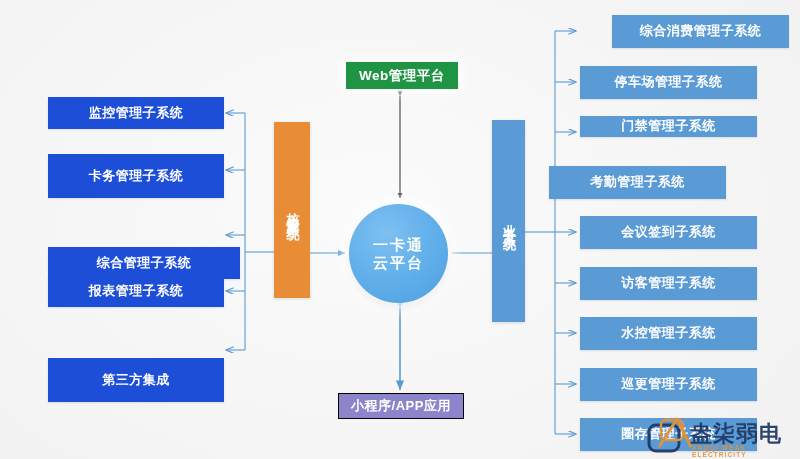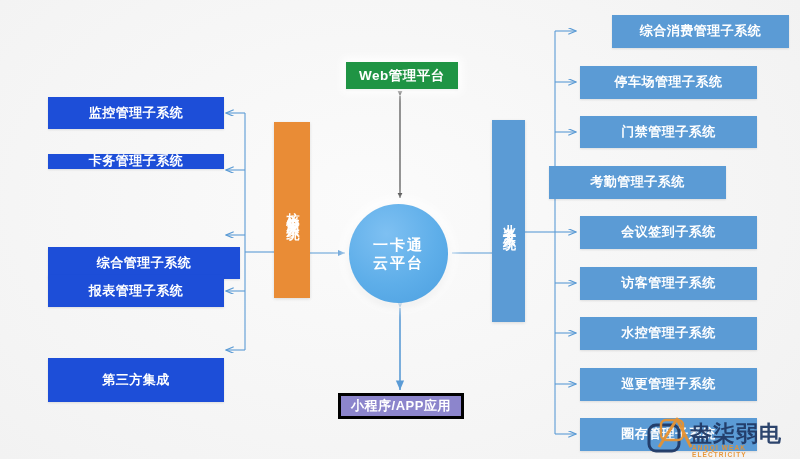--- a/index.html
+++ b/index.html
@@ -52,21 +52,21 @@
   .pillar-orange{background:#E98C36;}
   .pillar-blue{background:#5B9BD5;}
 
   .green-box{
     background:#1F9444;
     font-size:13.5px;
     box-shadow:0 0 9px 4px rgba(255,255,255,.95),0 1px 2px rgba(0,0,0,.18);
   }
   .purple-box{
     background:#8C85CC;
-    border:3px solid #000000;
+    border:1px solid #000000;
     font-size:13px;
   }
   .circle{
     border-radius:50%;
     background:radial-gradient(circle at 38% 30%, #7ec0f2 0%, #5eaee9 55%, #4c9fe0 100%);
     font-size:15px;
     letter-spacing:2px;
     flex-direction:column;
     box-shadow:0 0 12px 6px rgba(255,255,255,.85),0 3px 7px rgba(0,0,0,.18);
   }
@@ -171,40 +171,40 @@
   <span>云平台</span>
 </div>
 
 <div class="node purple-box" style="left:338px;top:393px;width:126px;height:26px;">
   <span>小程序/APP应用</span>
 </div>
 
 <div class="node orange-box" style="left:48px;top:97px;width:176px;height:32px;">
   <span>监控管理子系统</span>
 </div>
-<div class="node orange-box" style="left:48px;top:154px;width:176px;height:15px;">
+<div class="node orange-box" style="left:48px;top:154px;width:176px;height:44px;">
   <span>卡务管理子系统</span>
 </div>
 <div class="node orange-box" style="left:48px;top:219px;width:192px;height:32px;margin-top:28px;">
   <span>综合管理子系统</span>
 </div>
 <div class="node orange-box" style="left:48px;top:275px;width:176px;height:32px;">
   <span>报表管理子系统</span>
 </div>
 <div class="node orange-box" style="left:48px;top:334px;width:176px;height:44px;margin-top:24px;">
   <span>第三方集成</span>
 </div>
 
 <div class="node blue-box" style="left:580px;top:15px;width:177px;height:33px;margin-left:32px;">
   <span>综合消费管理子系统</span>
 </div>
 <div class="node blue-box" style="left:580px;top:66px;width:177px;height:33px;">
   <span>停车场管理子系统</span>
 </div>
-<div class="node blue-box" style="left:580px;top:116px;width:177px;height:32px;">
+<div class="node blue-box" style="left:580px;top:116px;width:177px;height:21px;">
   <span>门禁管理子系统</span>
 </div>
 <div class="node blue-box" style="left:549px;top:166px;width:177px;height:33px;">
   <span>考勤管理子系统</span>
 </div>
 <div class="node blue-box" style="left:580px;top:216px;width:177px;height:33px;">
   <span>会议签到子系统</span>
 </div>
 <div class="node blue-box" style="left:580px;top:267px;width:177px;height:33px;">
   <span>访客管理子系统</span>

